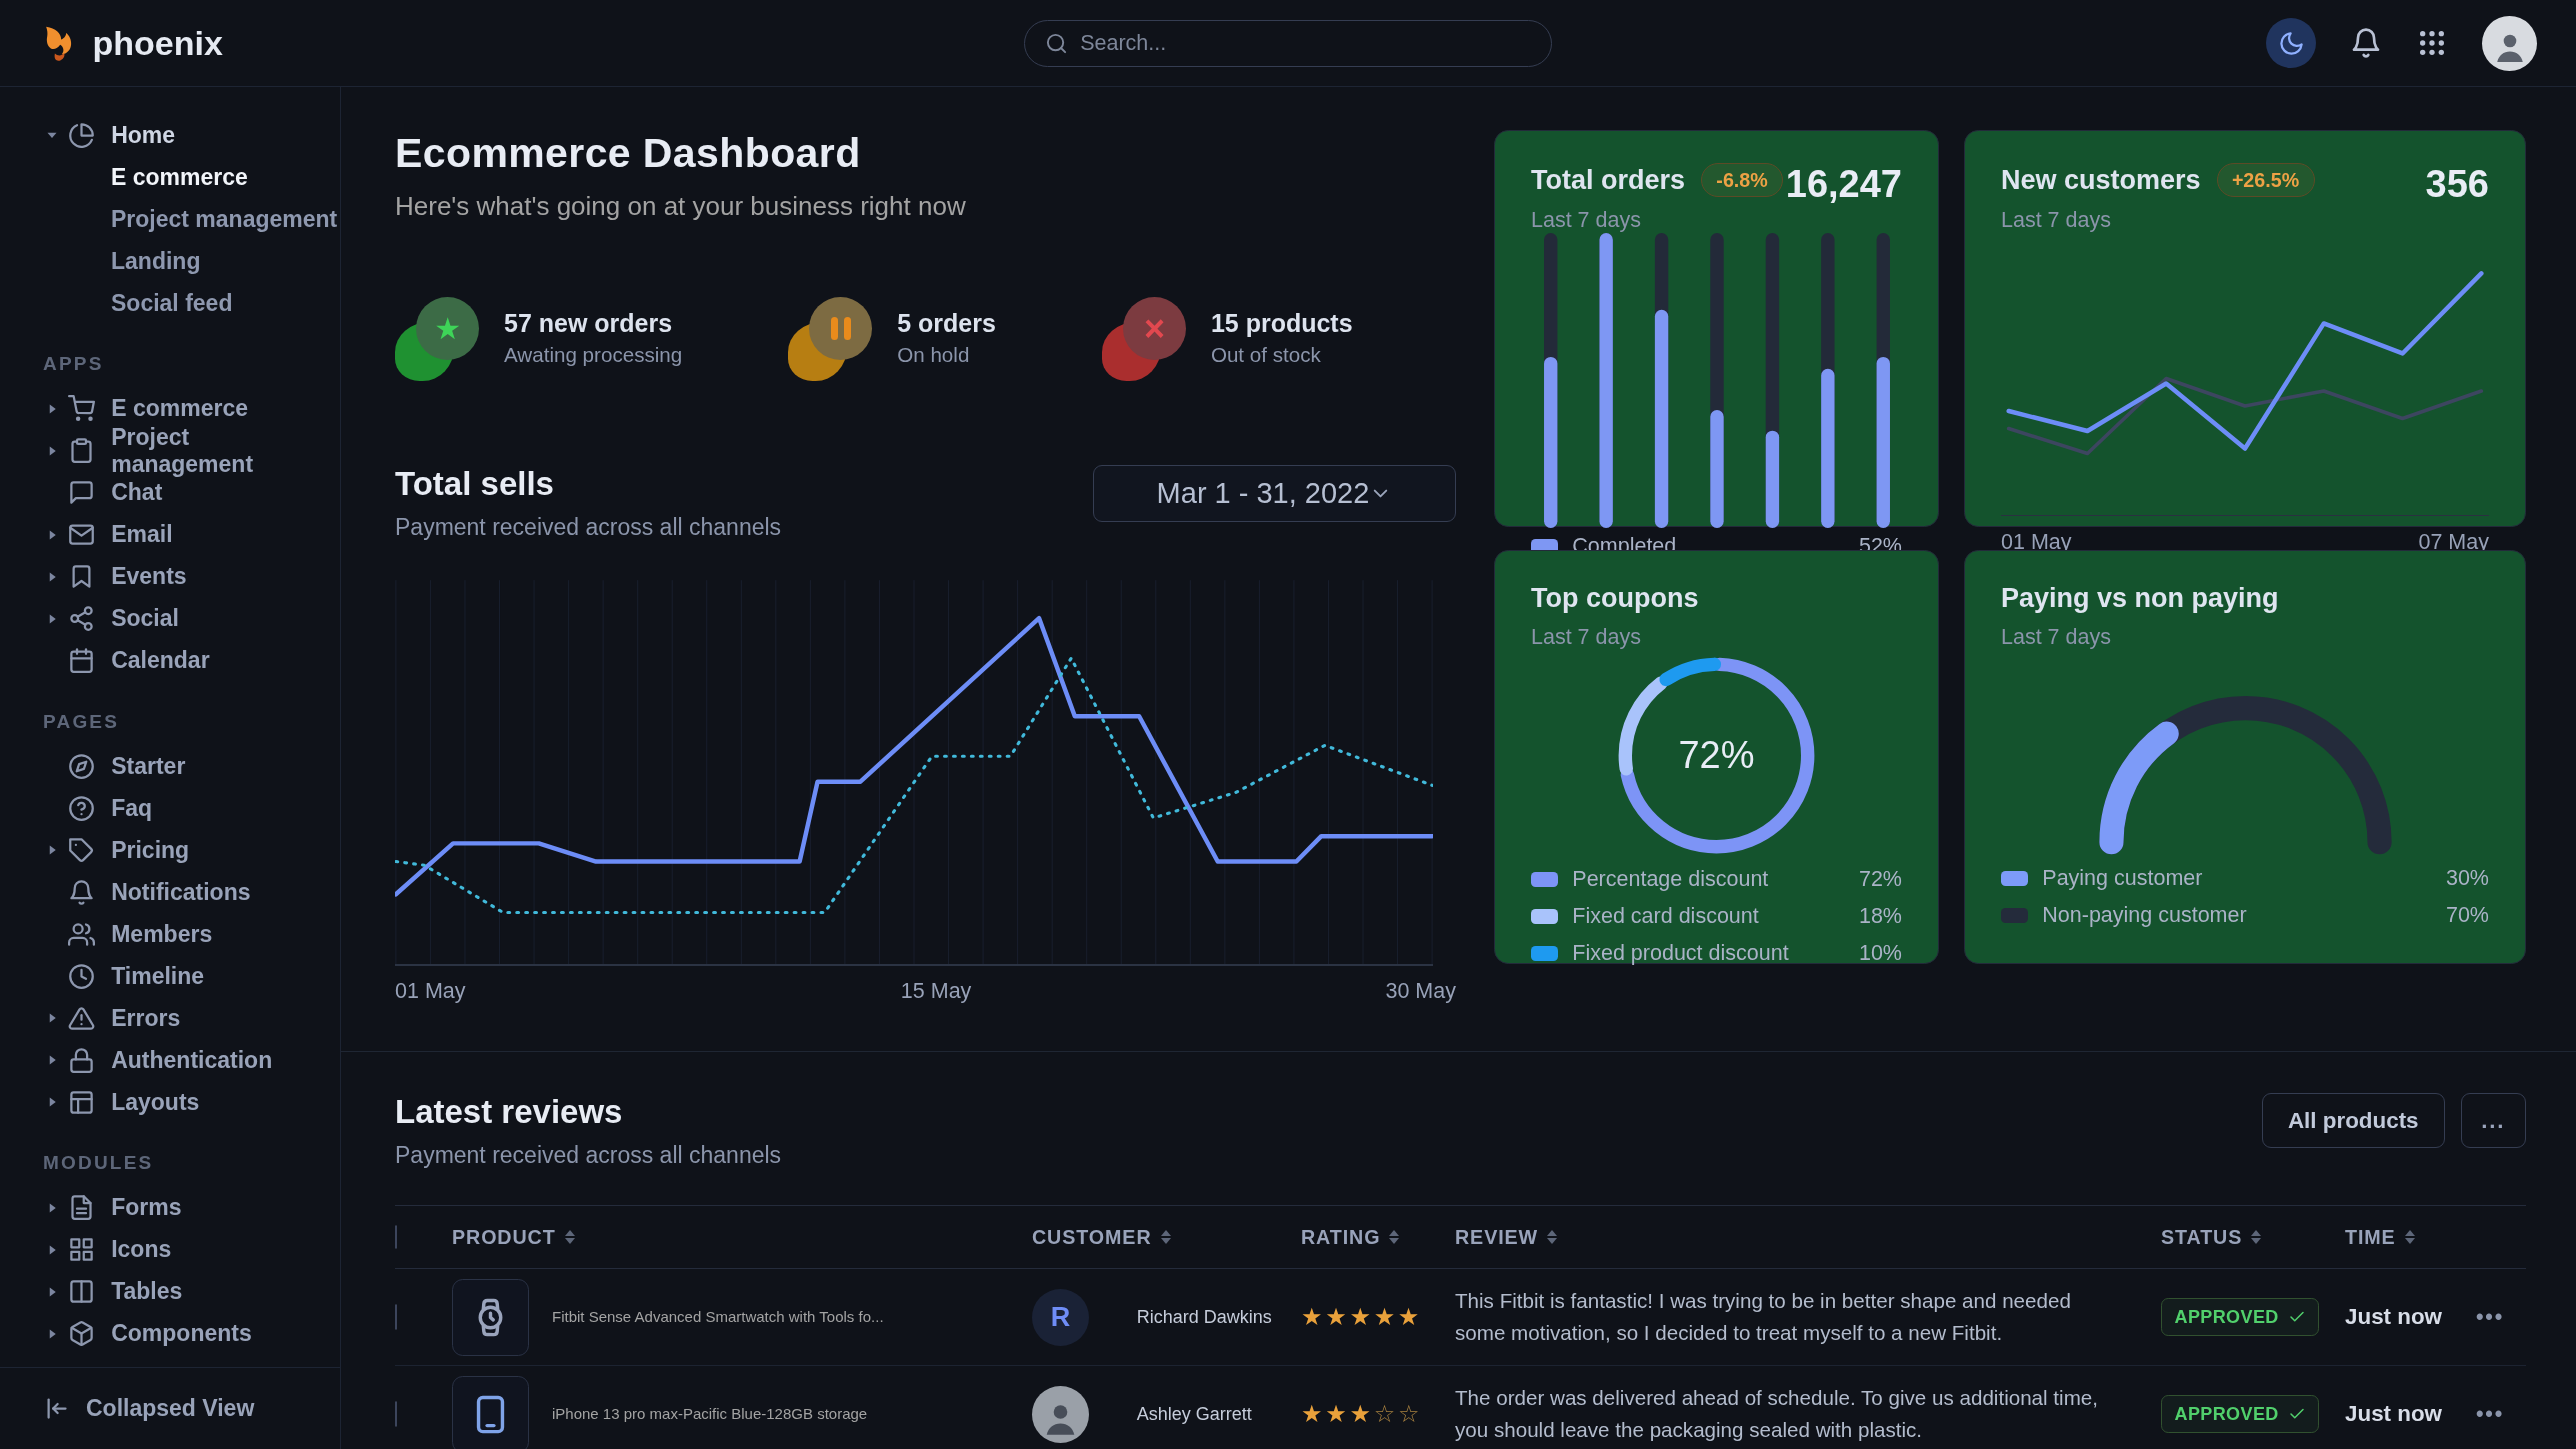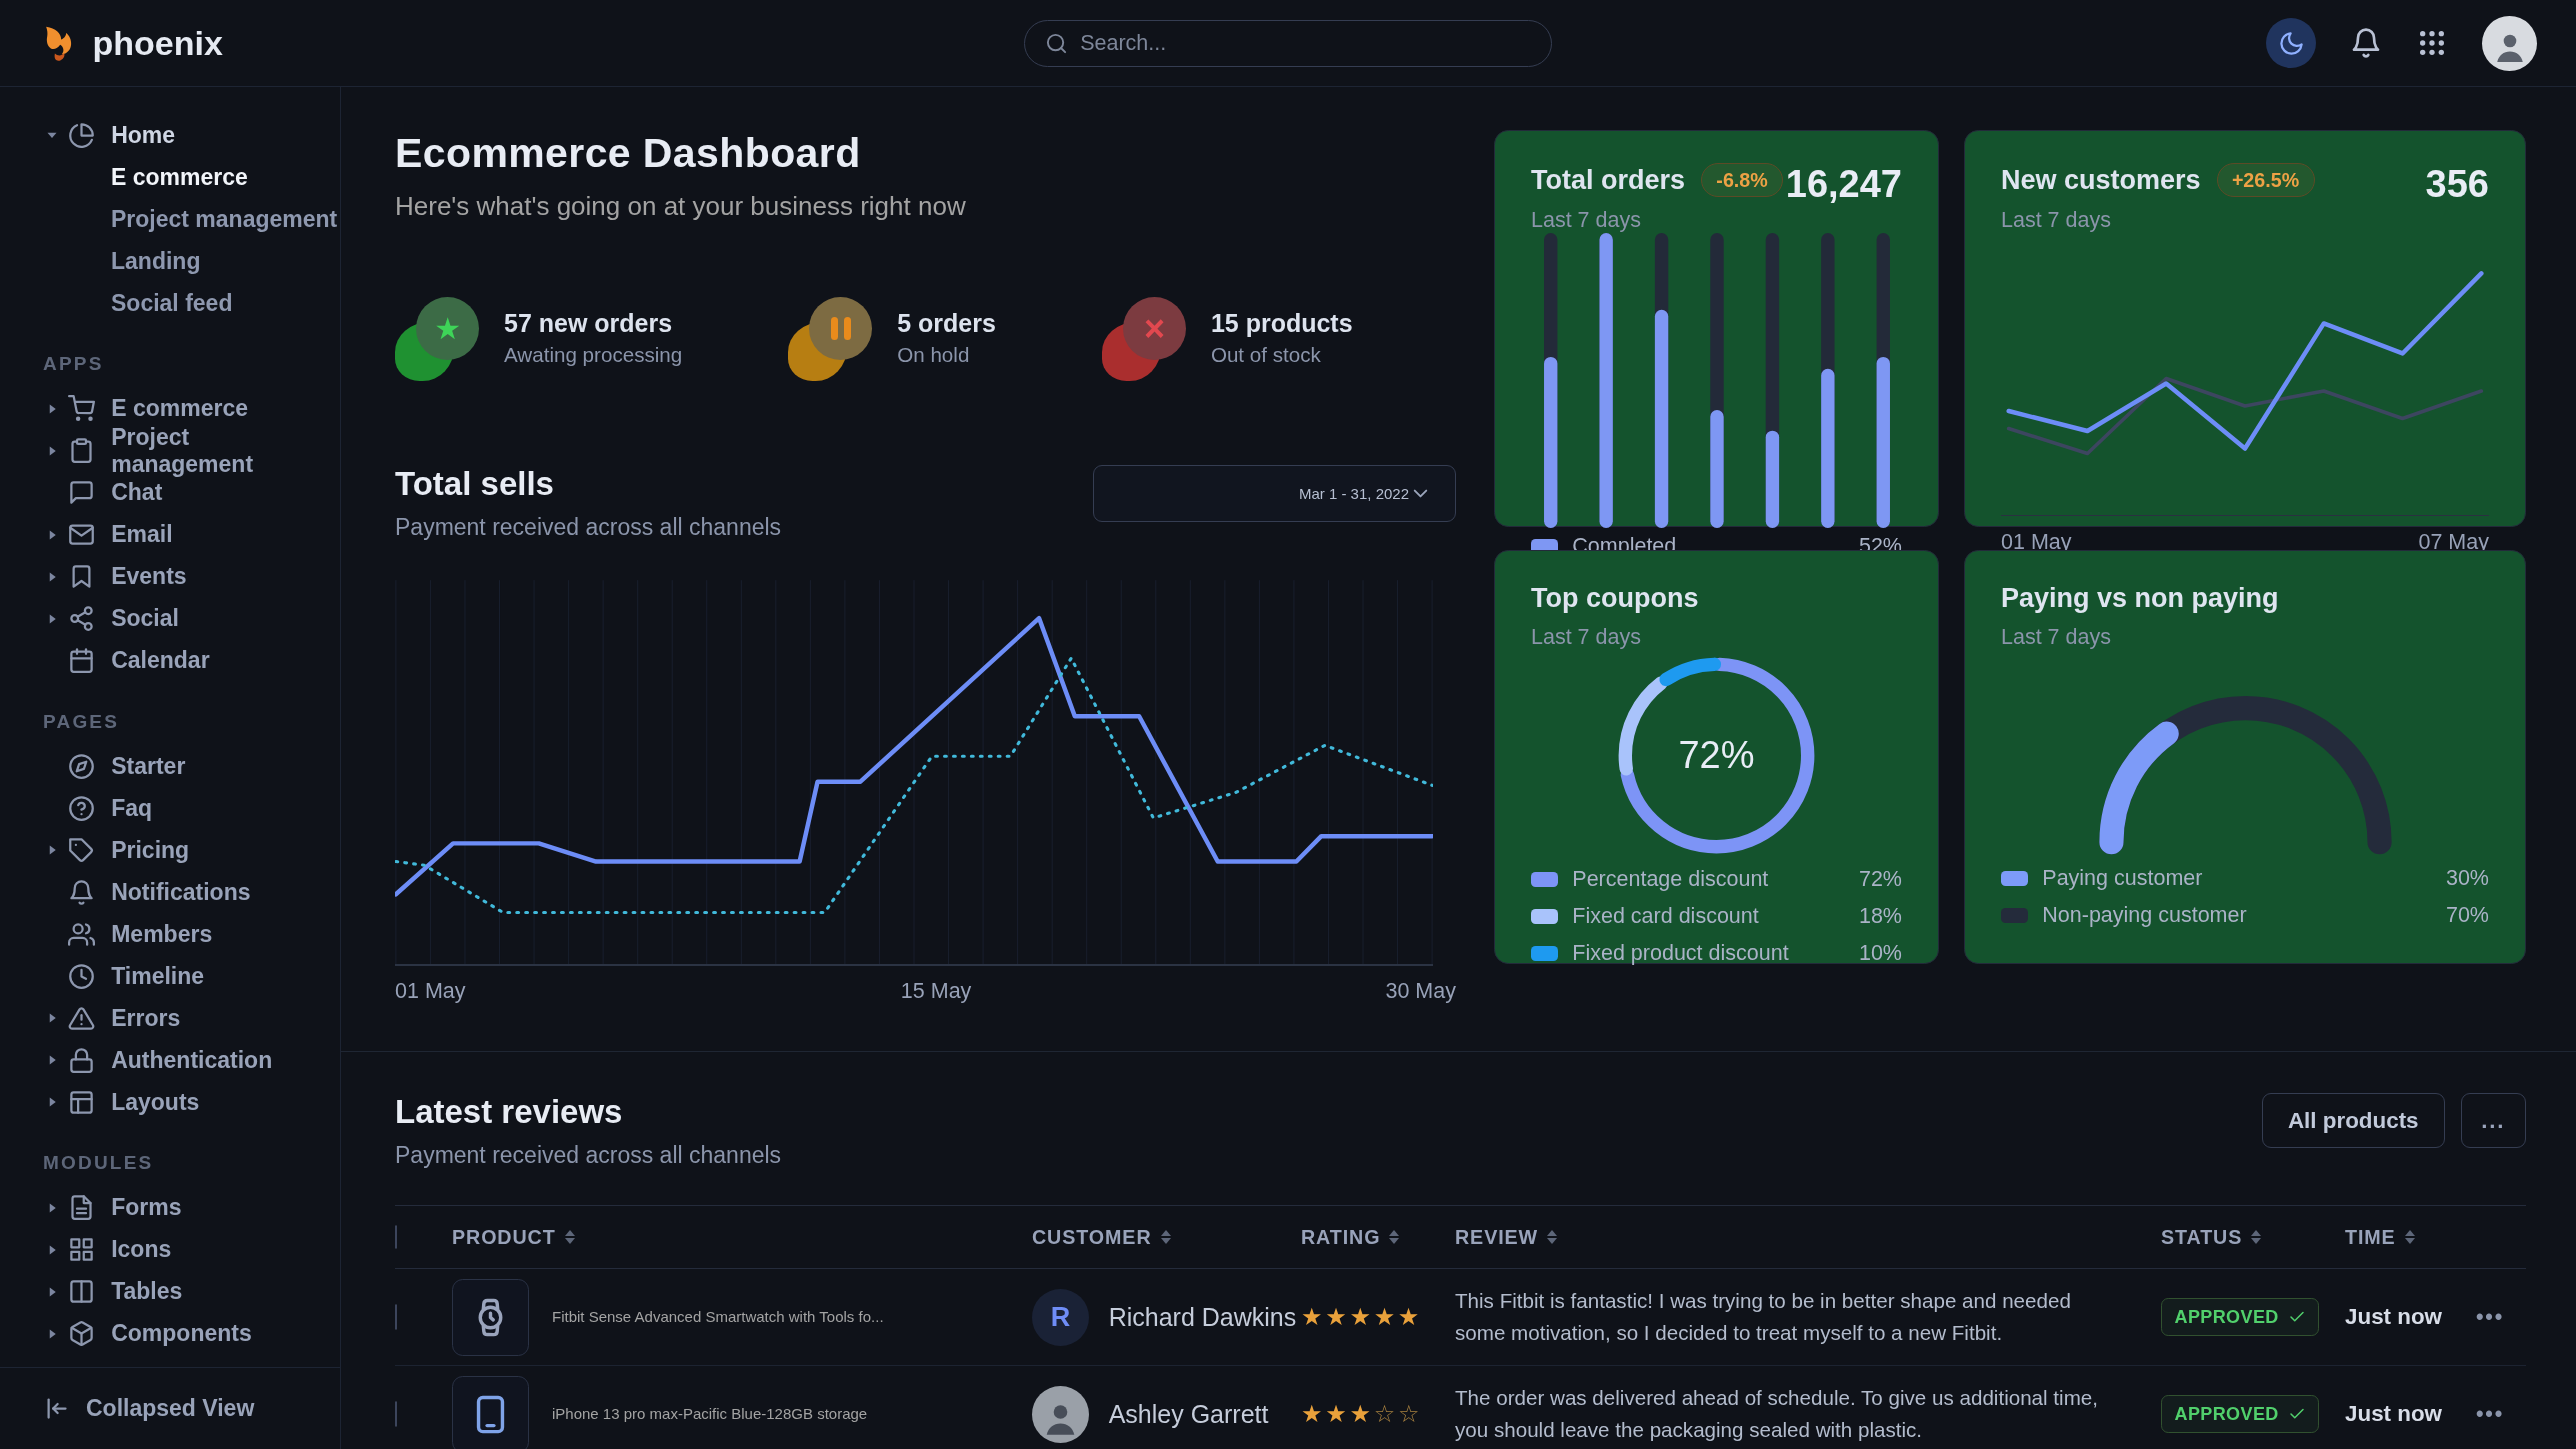--- a/index.html
+++ b/index.html
@@ -58,21 +58,21 @@
   .stat.red .circ { background:#7c3b40; color:#e2484f; font-size:36px; font-weight:bold; }
   .pause-bars { display:flex; gap:6.3px; }
   .pause-bars i { width:7.2px; height:23px; border-radius:3.6px; background:#e98b1c; }
   .stat-amt { font-size:25px; font-weight:bold; color:#dde3ee; }
   .stat-sub { margin-top:5px; font-size:20.6px; color:#8b95ab; }
 
   .total-sells { margin-top:84px; }
   .ts-head { display:flex; justify-content:space-between; align-items:flex-start; }
   h2.sec-title { margin:0 0 10.7px; font-size:33px; color:#e8ecf4; }
   .sec-sub { font-size:23px; color:#8b95ab; }
-  .date-select { width:363px; height:57px; border:0.9px solid #353d52; border-radius:9px; display:flex; align-items:center; justify-content:flex-end; padding:0 23px; font-size:15px; color:#b6bfd2; cursor:pointer; background:#11151f; }
+  .date-select { width:363px; height:57px; border:0.9px solid #353d52; border-radius:9px; display:flex; align-items:center; justify-content:center; padding:0 23px; font-size:29px; color:#b6bfd2; cursor:pointer; background:#11151f; }
   .date-select svg { width:23px; height:23px; color:#9aa4bb; }
   .ts-chart-wrap { margin-top:39px; position:relative; }
   .ts-xlabels { position:relative; height:36px; margin-top:12.5px; font-size:21.5px; color:#98a2b8; }
   .ts-xlabels .xl-mid { position:absolute; left:51%; transform:translateX(-50%); }
   .ts-xlabels .xl-right { position:absolute; right:0; }
 
   
   .cards-grid { flex:1; display:grid; grid-template-columns:1fr 1fr; grid-template-rows:397px 414px; gap:23px 25px; }
   .card { background:#14532d; border:0.9px solid #232a3a; border-radius:14.3px; padding:32px 36px; position:relative; display:flex; flex-direction:column; }
   .card-head { display:flex; align-items:flex-start; }
@@ -113,21 +113,21 @@
   .prod-cell { display:flex; align-items:center; gap:23px; padding-right:27px; }
   .thumb { width:77px; height:77px; flex:none; border:0.9px solid #2a3245; border-radius:10.7px; background:#10141f; display:grid; place-items:center; color:#9aa4bc; }
   .thumb svg { width:41px; height:41px; }
   .thumb.phone { color:#7fa3e8; }
   .prod-link { font-size:15px; color:#a3a3a3; cursor:pointer; line-height:1.3; }
   .cust-cell { display:flex; align-items:center; gap:19.7px; }
   .cust-av { width:57px; height:57px; border-radius:50%; flex:none; display:grid; place-items:center; font-size:27px; font-weight:bold; overflow:hidden; }
   .cust-av.letter { background:#1a2236; color:#6f8df6; }
   .cust-av.photo { background:#9aa0a8; color:#474d58; }
   .cust-av.photo svg { width:39px; height:39px; margin-top:9px; }
-  .cust-name { font-size:25px; color:#c6cddb; }
+  .cust-name { font-size:18px; color:#c6cddb;margin-left:28px; }
   .stars { font-size:24px; letter-spacing:2.7px; color:#e9a13b; white-space:nowrap; }
   .stars .off { color:#a8813f; }
   .review-txt { font-size:20.6px; color:#b3bccd; line-height:1.55; padding-right:45px; }
   .badge-ok { display:inline-flex; align-items:center; gap:9px; border:0.9px solid #31512f; color:#51d06c; background:rgba(81,208,108,.06); border-radius:7.2px; padding:7.2px 12.5px; font-size:18px; font-weight:bold; letter-spacing:0.4px; }
   .badge-ok svg { width:18px; height:18px; }
   .time-cell { font-size:22.4px; font-weight:bold; color:#d9dee9; }
   .row-dots { color:#8b95ab; font-weight:bold; letter-spacing:1.8px; cursor:pointer; font-size:21.5px; }
 </style>
 </head>
 <body>

